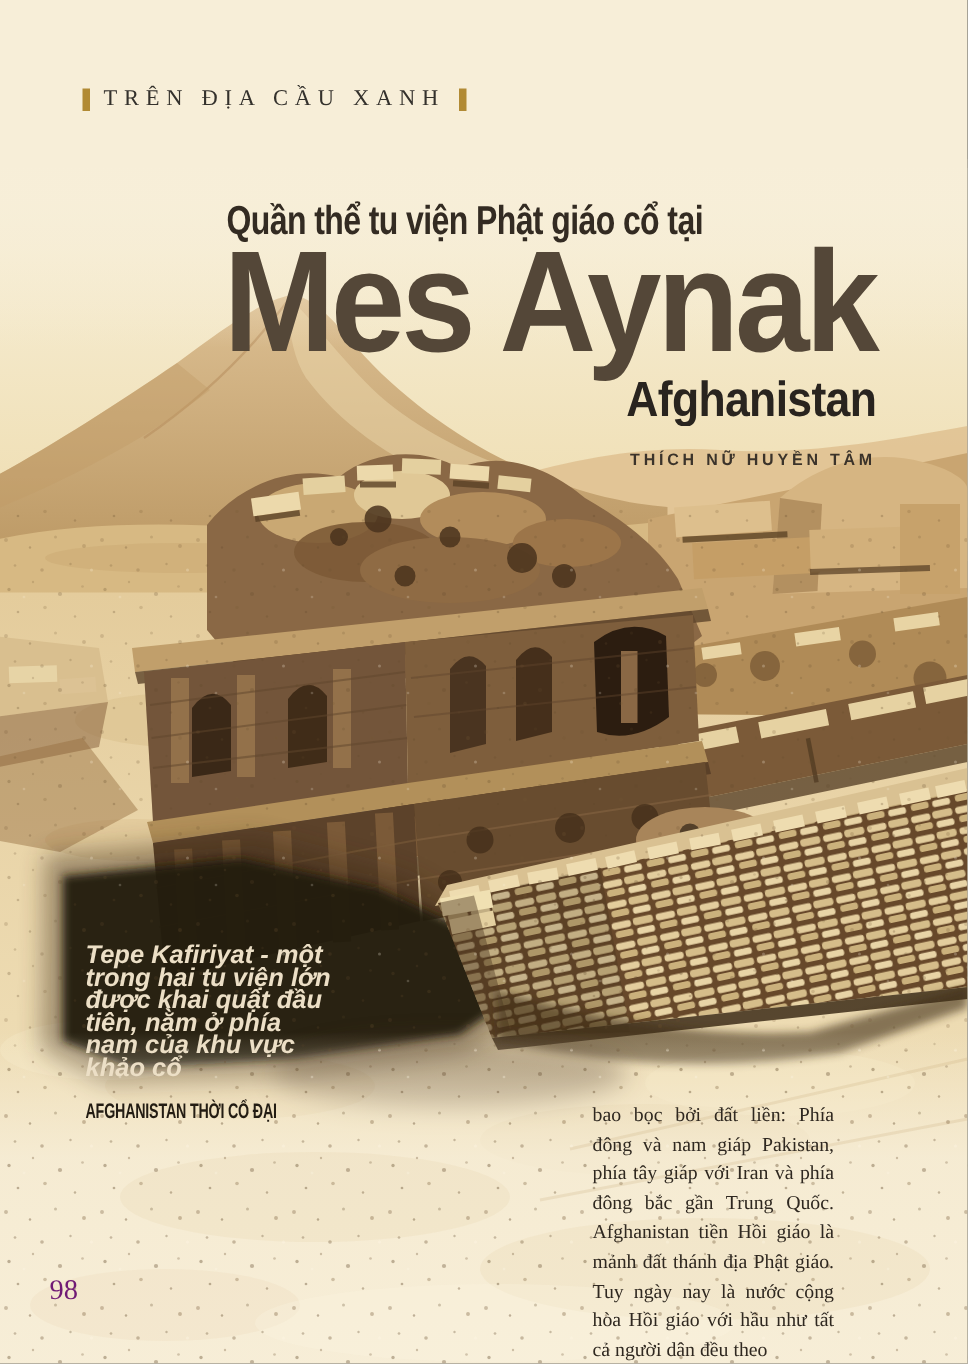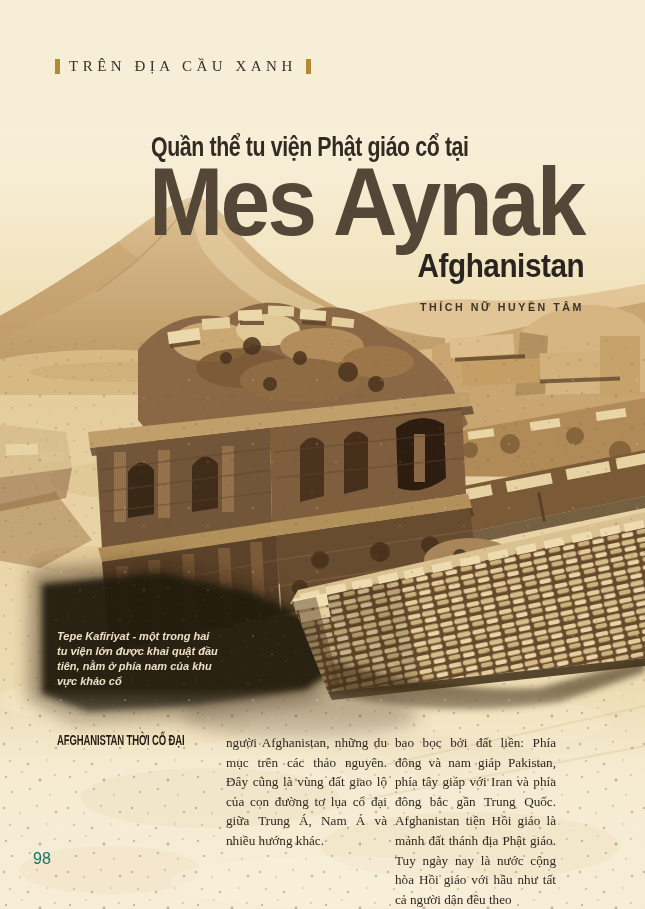--- a/index.html
+++ b/index.html
@@ -36,40 +36,40 @@
   }
   .byline{
     position:absolute;right:61px;top:301px;
     font-size:11px;font-weight:700;letter-spacing:2.6px;color:#3b332a;
     transform:scaleX(.97);transform-origin:right top;white-space:nowrap;
   }
 
   
   .photo-caption{
     position:absolute;left:57px;top:629px;width:164px;
-    font-size:11px;font-style:italic;font-weight:700;line-height:15px;
+    font-size:17px;font-style:italic;font-weight:700;line-height:15px;
     color:#ecdfc6;
   }
 
   
   .columns{position:absolute;left:57px;top:733px;width:528px;display:flex;gap:8px;}
   .col{width:161px;}
   .section-heading{
     margin:0 0 11px 0;font-size:14px;font-weight:700;letter-spacing:-.2px;color:#231c13;
     transform:scaleX(.68);transform-origin:left top;white-space:nowrap;line-height:1.1;
   }
   .col p{
     margin:0;font-family:"Liberation Serif",serif;font-size:13.2px;line-height:19.6px;
     color:#2f2820;text-align:justify;
   }
   .col p + p{margin-top:9px;}
 
   .page-number{
     position:absolute;left:33px;top:850px;
-    font-family:Liberation Sans, sans-serif;font-size:16px;color:#0f766e;
+    font-family:Liberation Serif, serif;font-size:19px;color:#701a75;
   }
 </style>
 </head>
 <body>
 
 <div class="page">
 
   <svg class="scene" viewBox="0 0 645 909" aria-hidden="true">
     <defs>
       <linearGradient id="skyG" x1="0" y1="112" x2="0" y2="372" gradientUnits="userSpaceOnUse">
@@ -328,21 +328,20 @@
   <h2 class="title-sub">Afghanistan</h2>
   <div class="byline">THÍCH NỮ HUYỀN TÂM</div>
 
   <div class="photo-caption">Tepe Kafiriyat - một trong hai tu viện lớn được khai quật đầu tiên, nằm ở phía nam của khu vực khảo cổ</div>
 
   <div class="columns">
     <div class="col">
       <h3 class="section-heading">AFGHANISTAN THỜI CỔ ĐẠI</h3>
     </div>
     <div class="col">
-      <p>người Afghanistan, những du mục trên các thảo nguyên. Đây cũng là vùng đất giao lộ của con đường tơ lụa cổ đại giữa Trung Á, Nam Á và nhiều hướng khác.</p>
     </div>
     <div class="col">
       <p>bao bọc bởi đất liền: Phía đông và nam giáp Pakistan, phía tây giáp với Iran và phía đông bắc gần Trung Quốc. Afghanistan tiền Hồi giáo là mảnh đất thánh địa Phật giáo. Tuy ngày nay là nước cộng hòa Hồi giáo với hầu như tất cả người dân đều theo</p>
     </div>
   </div>
 
   <div class="page-number">98</div>
 </div>
 
 </body></html>

